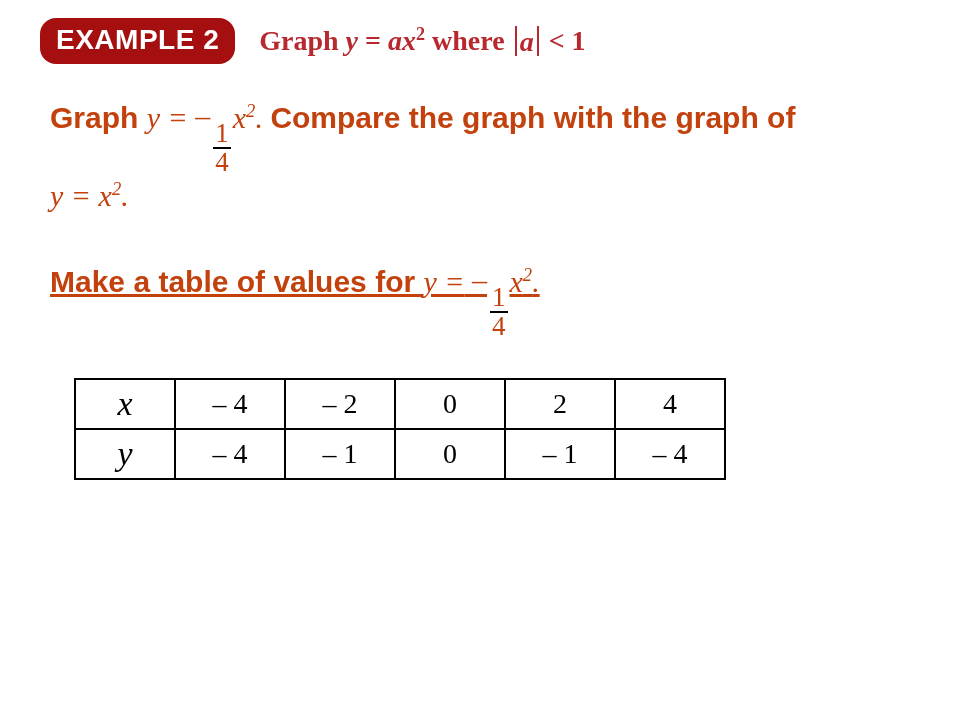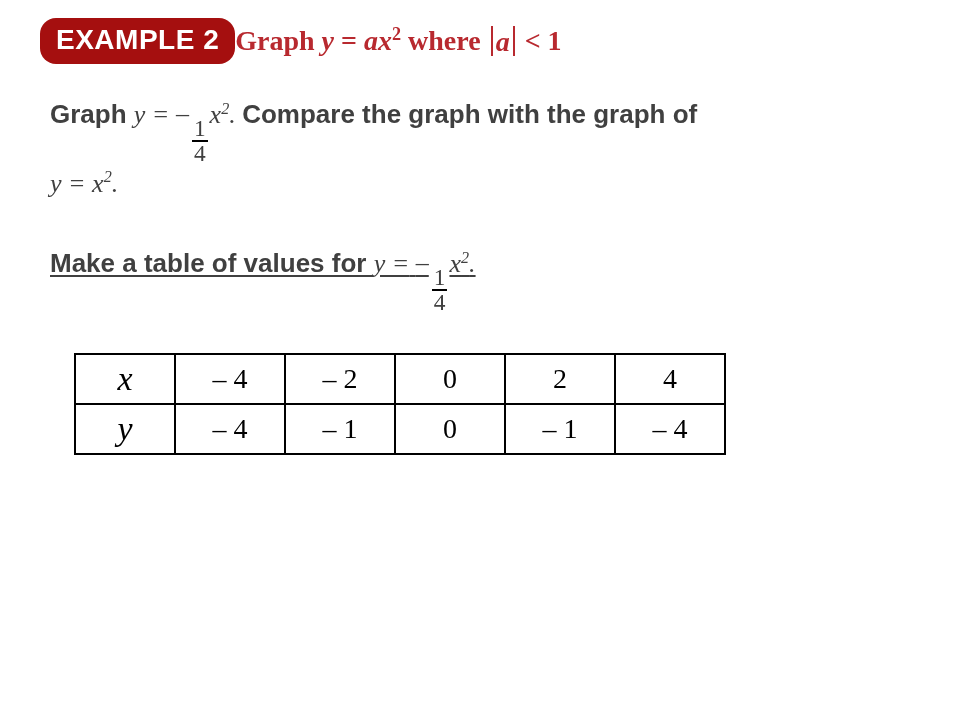--- a/index.html
+++ b/index.html
@@ -11,20 +11,21 @@
     background: #fff;
     position: relative;
   }
   .slide {
     padding: 18px 60px 40px 40px;
     box-sizing: border-box;
   }
   .top-row {
     display: flex;
     align-items: center;
+    gap: 24px;
     margin-bottom: 34px;
   }
   .example-badge {
     background: #a50f0f;
     color: #fff;
     font-family: Arial, Helvetica, sans-serif;
     font-weight: bold;
     font-size: 28px;
     padding: 6px 16px 8px 16px;
     border-radius: 16px;
@@ -39,22 +40,22 @@
   .title sup { font-size: 0.65em; vertical-align: super; }
   .abs-bar {
     display: inline-block;
     width: 2px;
     height: 1.05em;
     background: #b8292f;
     vertical-align: -0.18em;
     margin: 0 3px;
   }
   .body-text {
-    font-size: 26px;
-    color: #404040;
+    font-size: 30px;
+    color: #c2410c;
     line-height: 1.2;
   }
   .bold { font-family: Arial, Helvetica, sans-serif; font-weight: bold; }
   .ital { font-style: italic; }
   sup { font-size: 0.62em; vertical-align: super; }
   .frac {
     display: inline-flex;
     flex-direction: column;
     align-items: center;
     vertical-align: -0.55em;

